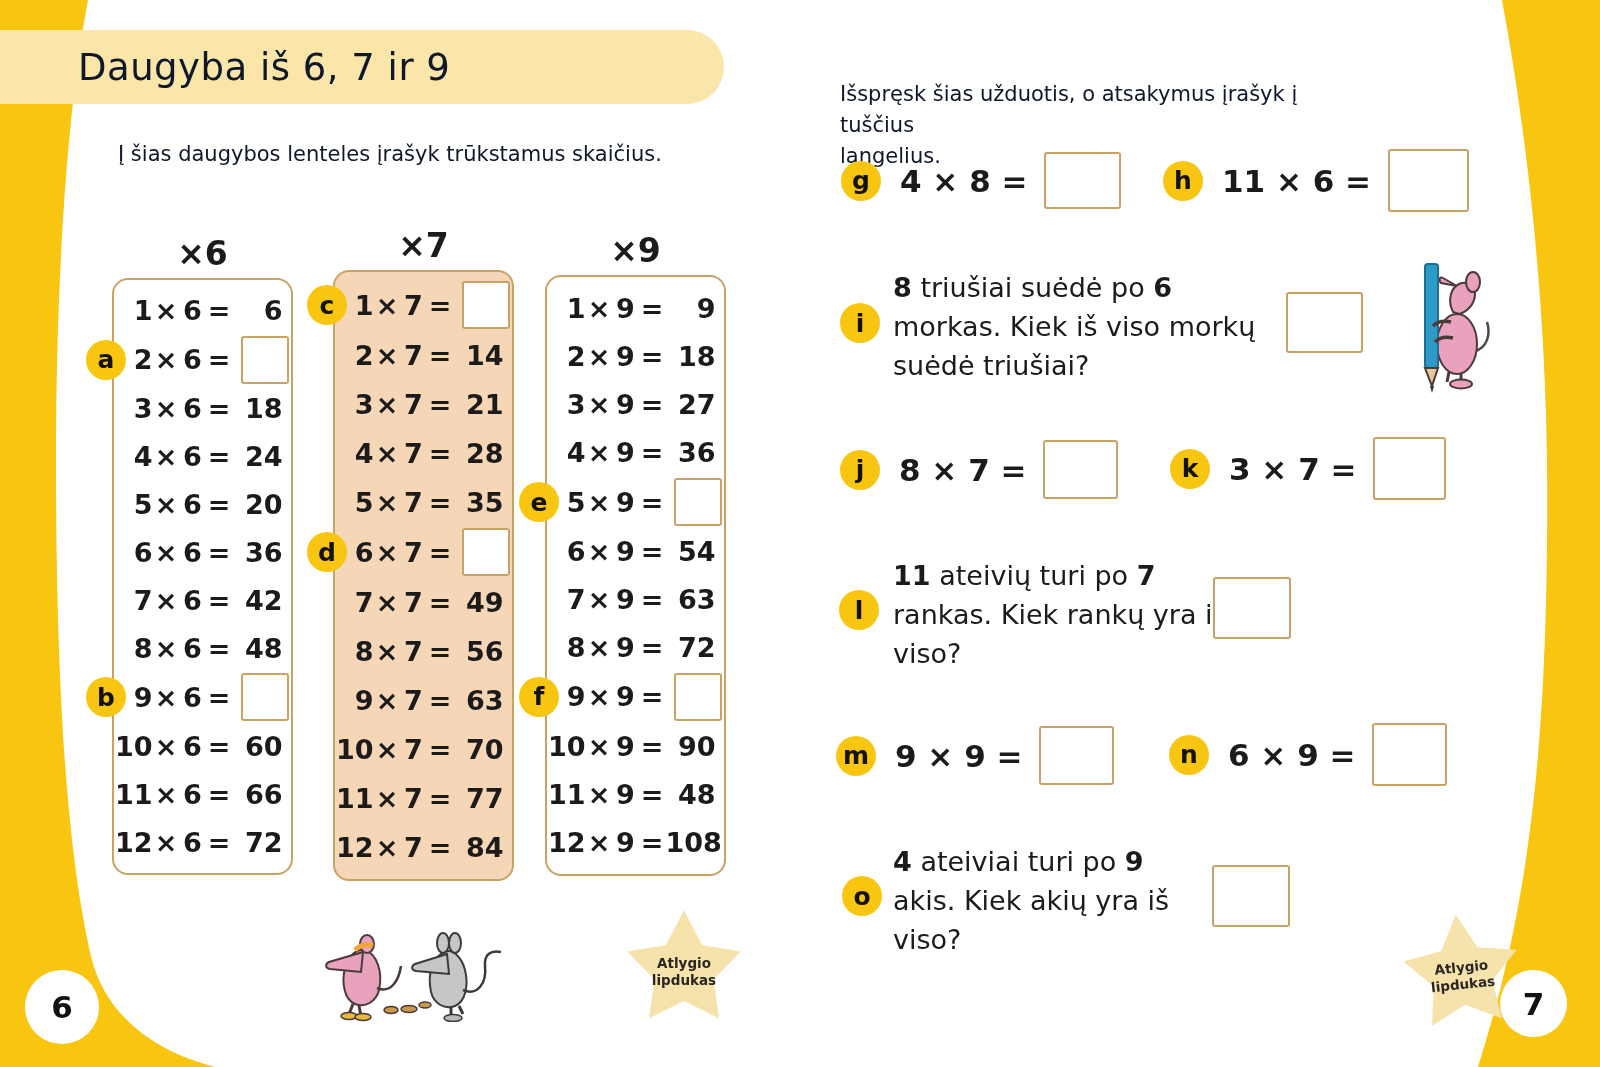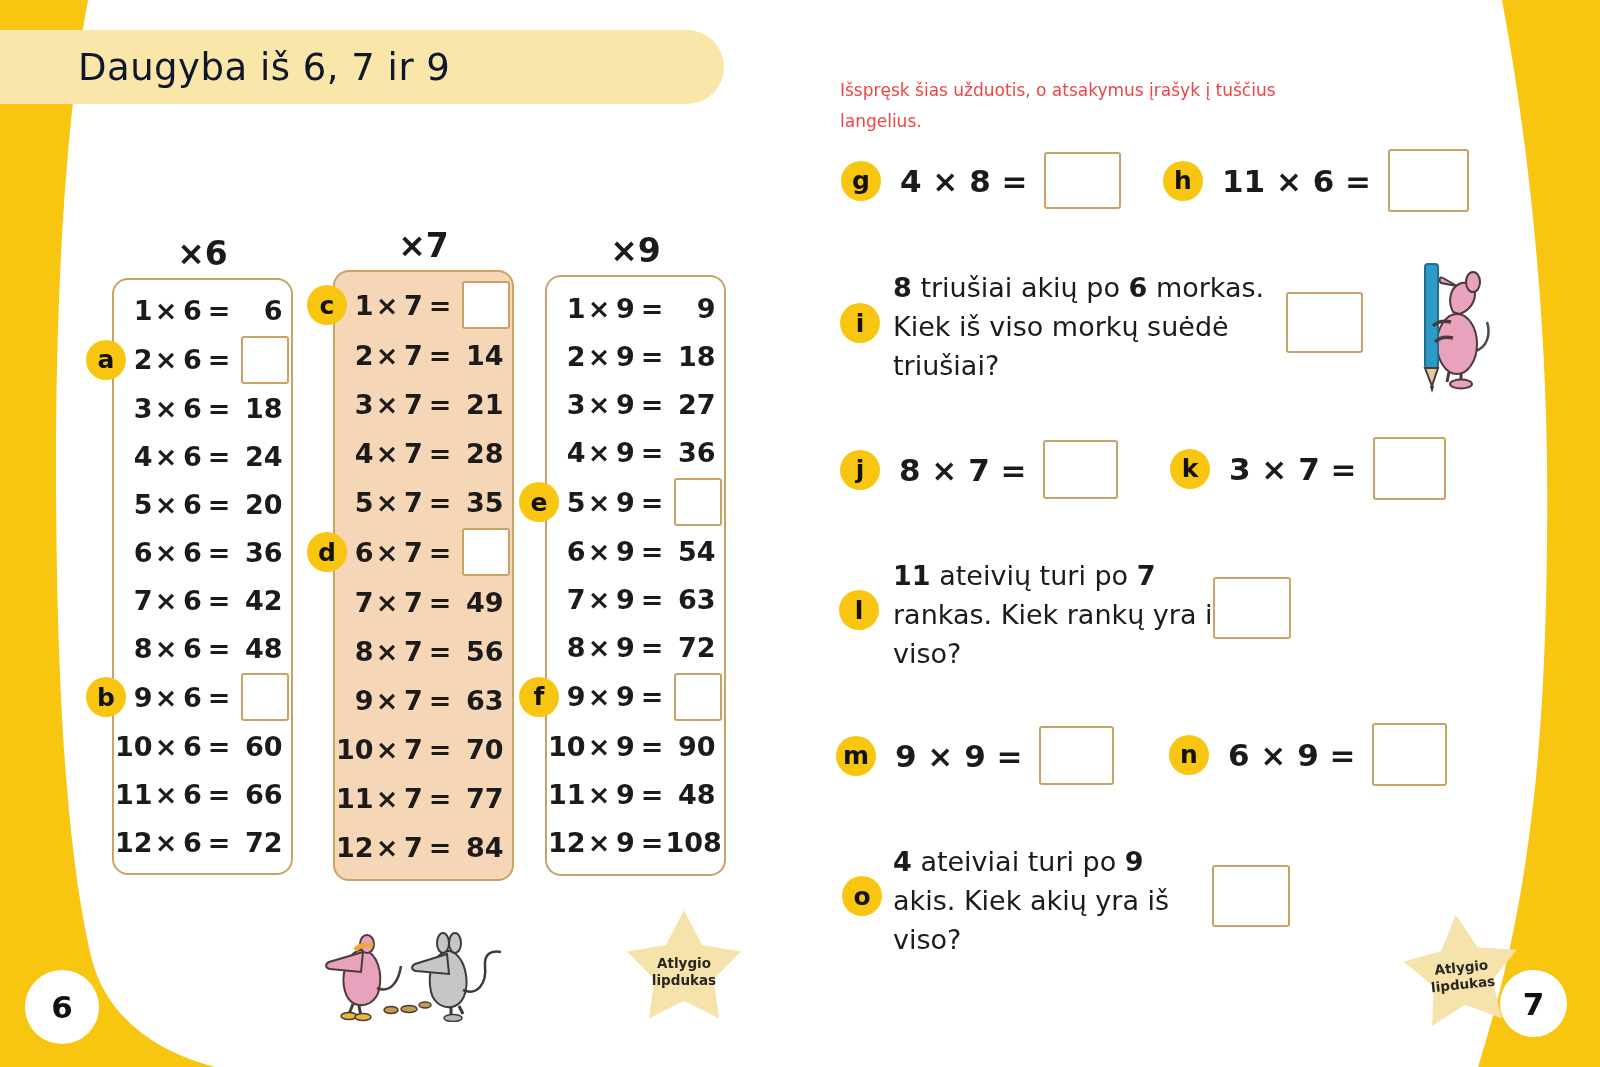--- a/index.html
+++ b/index.html
@@ -14,21 +14,21 @@
   
   .banner{
     position:absolute;left:0;top:30px;width:724px;height:74px;
     background:#fae6a9;border-radius:0 38px 38px 0;
     display:flex;align-items:center;
   }
   .banner h1{
     margin:0 0 0 78px;font-size:37px;font-weight:normal;letter-spacing:.5px;color:#0f172a;
   }
 
-  .instr{font-size:17px;line-height:31px;color:#ef4444;}
+  .instr{font-size:21px;line-height:31px;color:#0f172a;}
 
   
   .mtable{
     position:absolute;border:2px solid #c9a266;border-radius:16px;background:#fff;
     display:flex;flex-direction:column;justify-content:space-evenly;padding:6px 0;
     box-sizing:border-box;
   }
   .mtable.peach{background:#f5d7b8;}
   .mtable .hd{
     position:absolute;top:-46px;left:0;right:0;text-align:center;
@@ -85,21 +85,21 @@
   <svg class="abs" style="left:0;top:0" width="1600" height="1067" viewBox="0 0 1600 1067">
     <path d="M0,0 L88,0 C65,120 56,300 56,460 C56,700 68,860 92,960 C106,1013 150,1050 215,1067 L0,1067 Z" fill="#f8c611"></path>
     <path d="M1600,0 L1502,0 C1528,140 1545,300 1547,460 C1549,700 1535,850 1500,990 C1493,1017 1485,1044 1478,1067 L1600,1067 Z" fill="#f8c611"></path>
   </svg>
 
   <div class="banner">
     <h1>Daugyba iš 6, 7 ir 9</h1>
   </div>
 
   <p class="instr abs" style="left:118px;top:118px;width:560px">
-    <br>
+    <span>Į šias daugybos lenteles įrašyk trūkstamus skaičius.</span><br>
   </p>
 
   <div class="mtable" style="left:112px;top:278px;width:181px;height:597px">
     <div class="hd">×6</div>
   <div class="mrow">
         <span class="c1">1</span>
         <span class="c2">×</span>
         <span class="c3">6</span>
         <span class="c4">=</span>
         <span class="c5">6</span>
@@ -412,21 +412,21 @@
     <span class="abox" style="width:77px;height:57px"></span>
   </div>
 
   <div class="prob" style="left:1163px;top:149px">
     <span class="lcircle">h</span>
     <span class="expr">11 × 6 =</span>
     <span class="abox" style="width:81px;height:63px"></span>
   </div>
 
   <span class="lcircle abs" style="left:840px;top:303px">i</span>
-  <div class="wtext" style="left:893px;top:268px;width:380px"><span class="bnum">8</span><span> triušiai akių po </span><span class="bnum">6</span><span> morkas. Kiek iš viso morkų suėdė triušiai?</span></div>
+  <div class="wtext" style="left:893px;top:268px;width:380px"><span class="bnum">8</span><span> triušiai suėdė po </span><span class="bnum">6</span><span> morkas. Kiek iš viso morkų suėdė triušiai?</span></div>
   <span class="abox abs" style="left:1286px;top:292px;width:77px;height:61px"></span>
 
   <svg class="abs" style="left:1395px;top:256px" width="100" height="140" viewBox="0 0 100 140">
     <path d="M80,95 C92,92 96,78 92,66" fill="none" stroke="#4a4a4a" stroke-width="2.5"></path>
     <ellipse cx="62" cy="88" rx="20" ry="30" fill="#e8a2bd" stroke="#4a3a3a" stroke-width="2"></ellipse>
     <path d="M58,56 C52,44 56,32 64,28 C72,24 80,30 80,38 C80,48 72,56 64,58 Z" fill="#e8a2bd" stroke="#4a3a3a" stroke-width="2"></path>
     <path d="M62,30 L48,22 C45,20 43,24 46,27 Z" fill="#e8a2bd" stroke="#4a3a3a" stroke-width="2"></path>
     <ellipse cx="78" cy="26" rx="7" ry="10" fill="#e8a2bd" stroke="#4a3a3a" stroke-width="2"></ellipse>
     <rect x="30" y="8" width="13" height="104" rx="3" fill="#2e9bc6" stroke="#1d6e93" stroke-width="2"></rect>
     <path d="M30,112 L43,112 L37,130 Z" fill="#e8c99a" stroke="#4a3a3a" stroke-width="2"></path>

